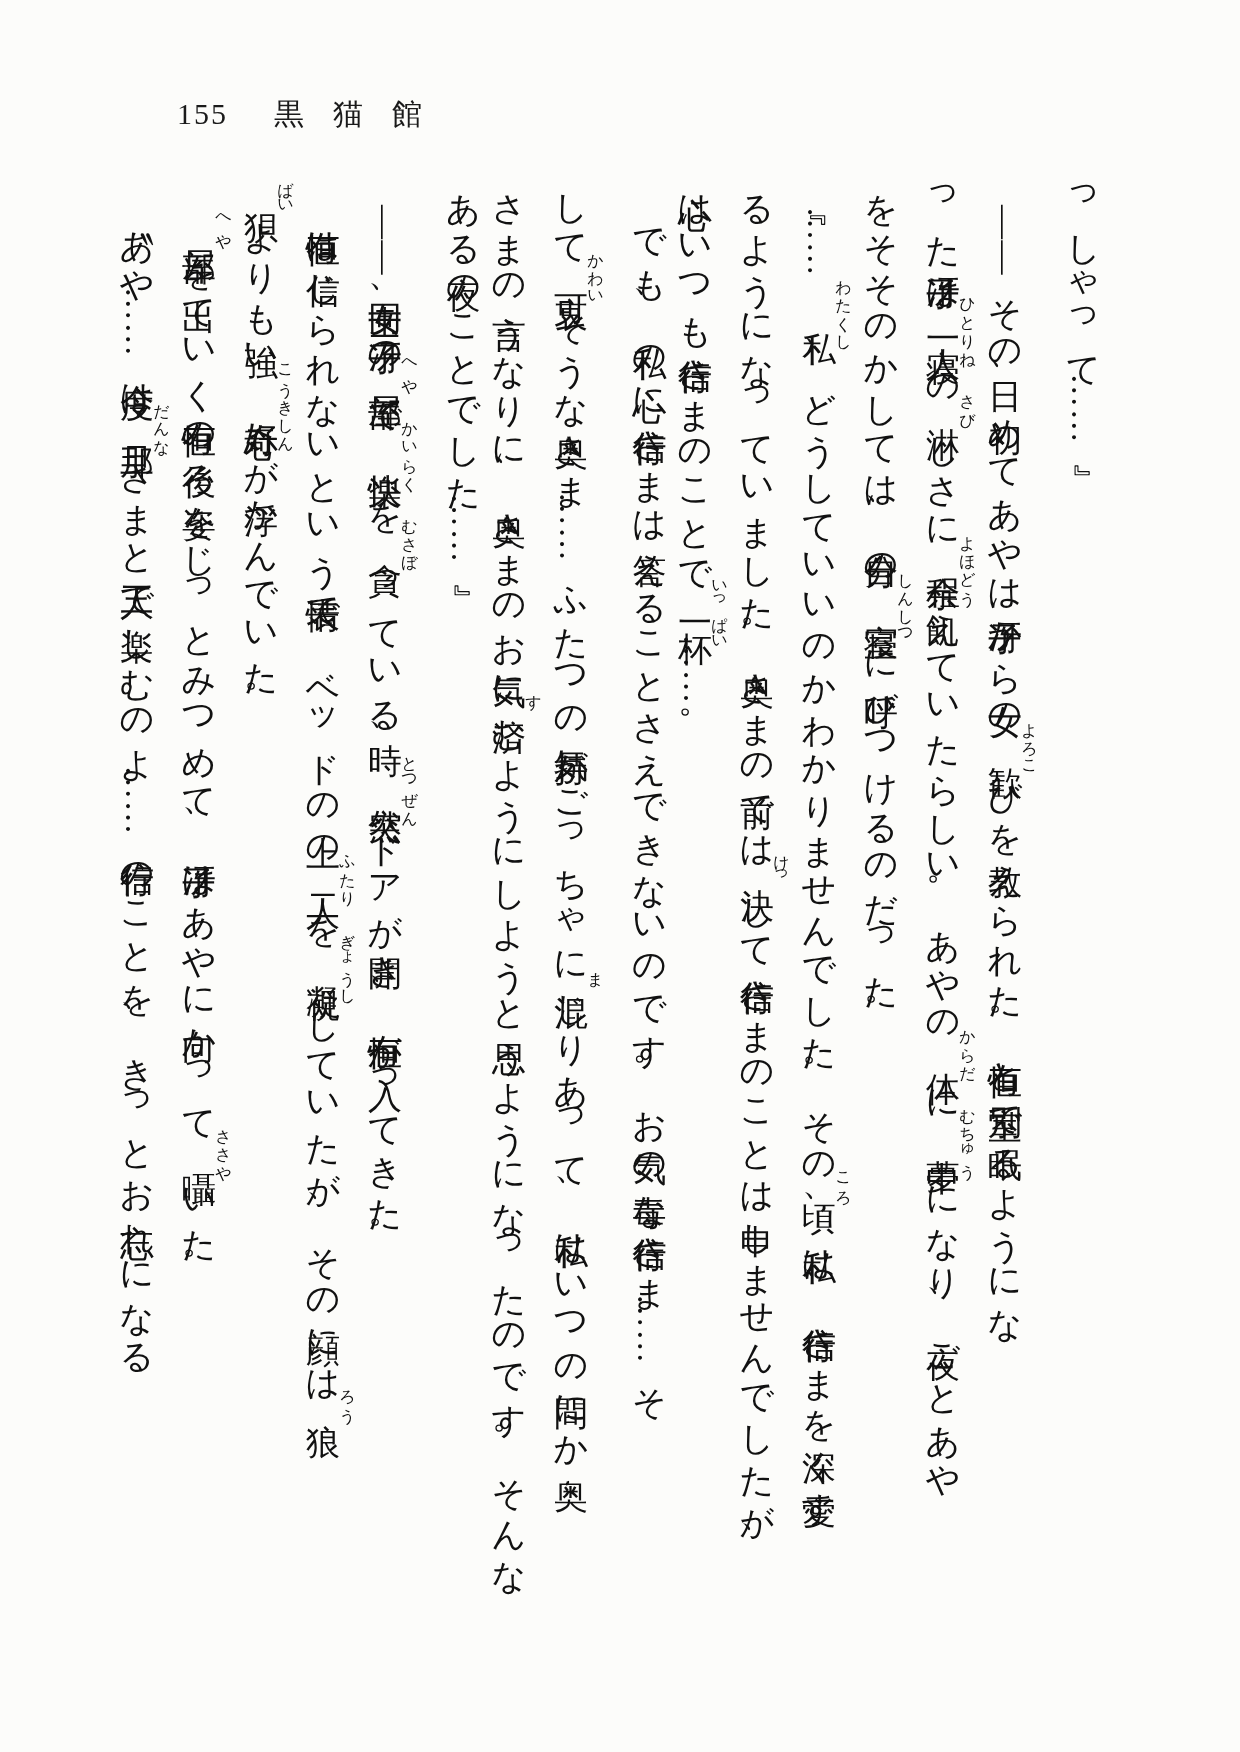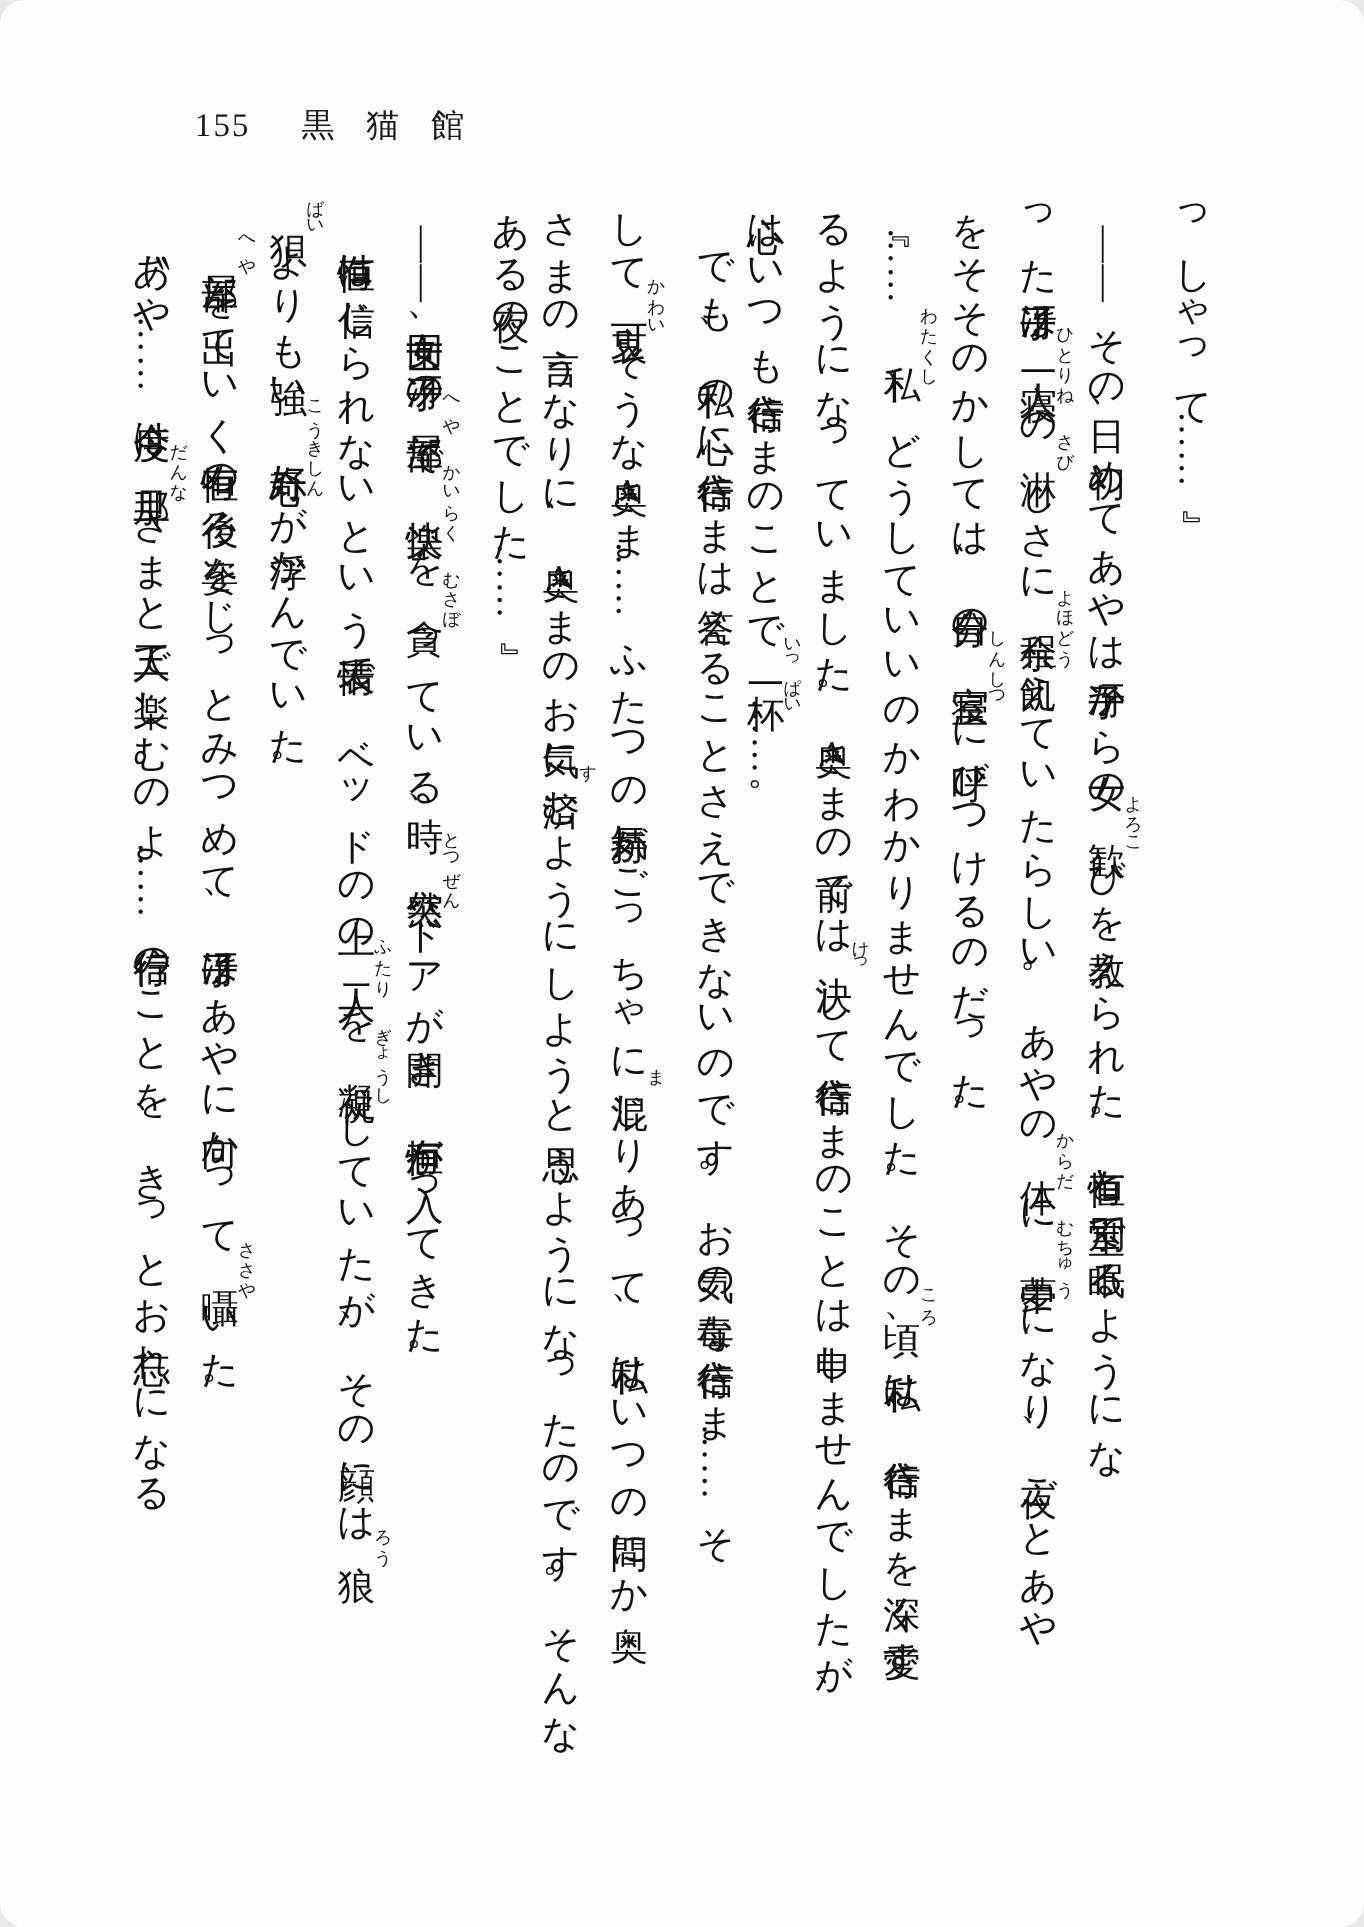--- a/index.html
+++ b/index.html
@@ -6,21 +6,20 @@
   html, body { background: #e8e8e6; }
   .page {
     position: relative;
     width: 1240px;
     height: 1752px;
     margin: 0 auto;
     background: #fcfcfa;
     color: #151515;
     font-family: "Liberation Serif", "DejaVu Serif", serif;
     overflow: hidden;
-    border-radius: 22px;
   }
   .page-header {
     position: absolute;
     top: 94px;
     left: 177px;
     display: flex;
     align-items: baseline;
     gap: 46px;
     font-size: 30px;
     color: #1a1a1a;

